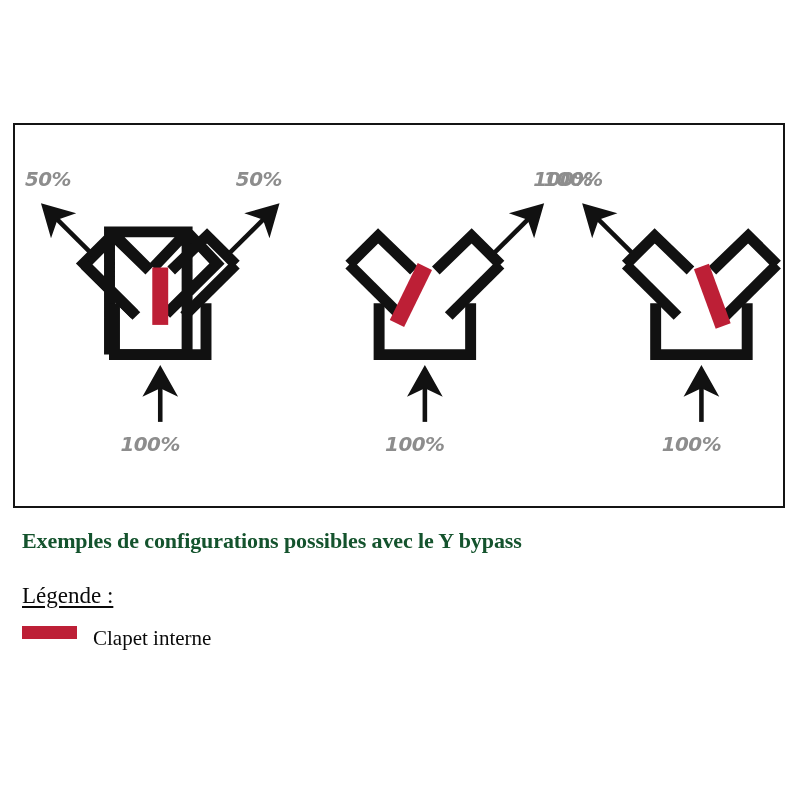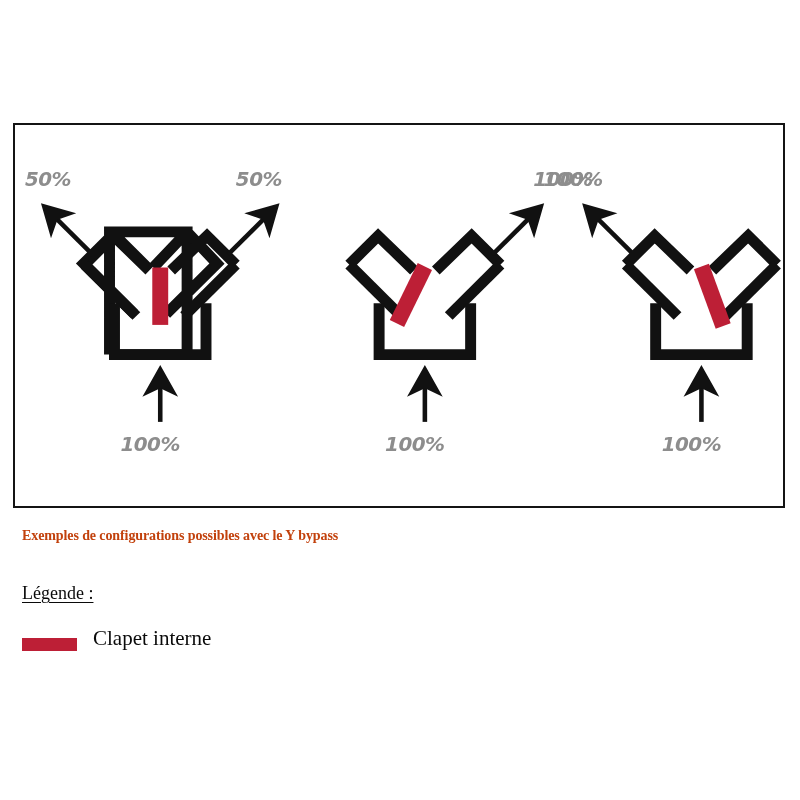--- a/index.html
+++ b/index.html
@@ -38,42 +38,42 @@
     left: 0; top: 0;
     width: 100%;
     height: 100%;
     display: block;
   }
   
   .caption-main {
     position: absolute;
     left: 22px;
     top: 528px;
-    font-size: 14px;
+    font-size: 22px;
     font-weight: bold;
-    color: #c2410c;
+    color: #14532d;
     letter-spacing: -0.1px;
     white-space: nowrap;
   }
   .legend-title {
     position: absolute;
     left: 22px;
     top: 583px;
-    font-size: 18px;
+    font-size: 23px;
     color: #0a0a0a;
     text-decoration: underline;
     text-underline-offset: 3px;
     white-space: nowrap;
   }
   .legend-row {
     position: absolute;
     left: 22px;
     top: 626px;
     display: flex;
-    align-items: flex-end;
+    align-items: flex-start;
     gap: 16px;
     white-space: nowrap;
   }
   .legend-swatch {
     width: 55px;
     height: 13px;
     background: #bd1f36;
     display: inline-block;
     flex: none;
   }

